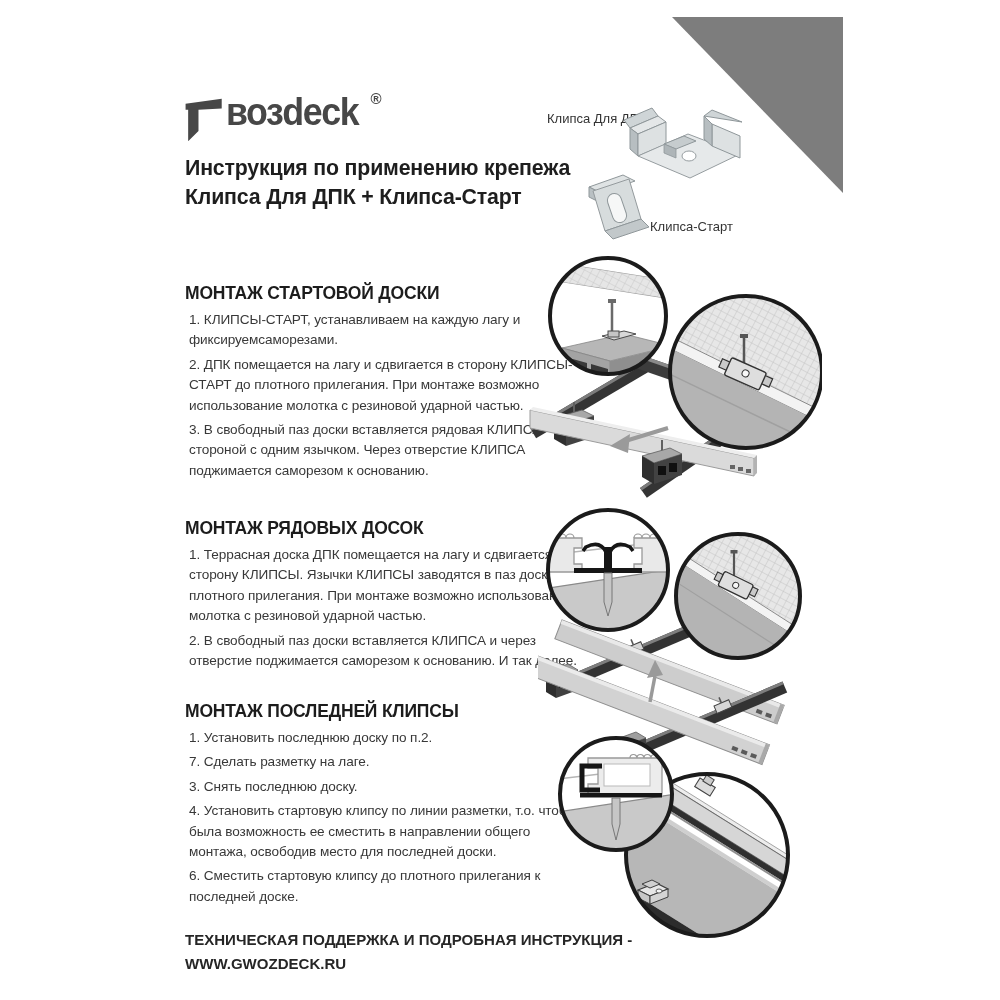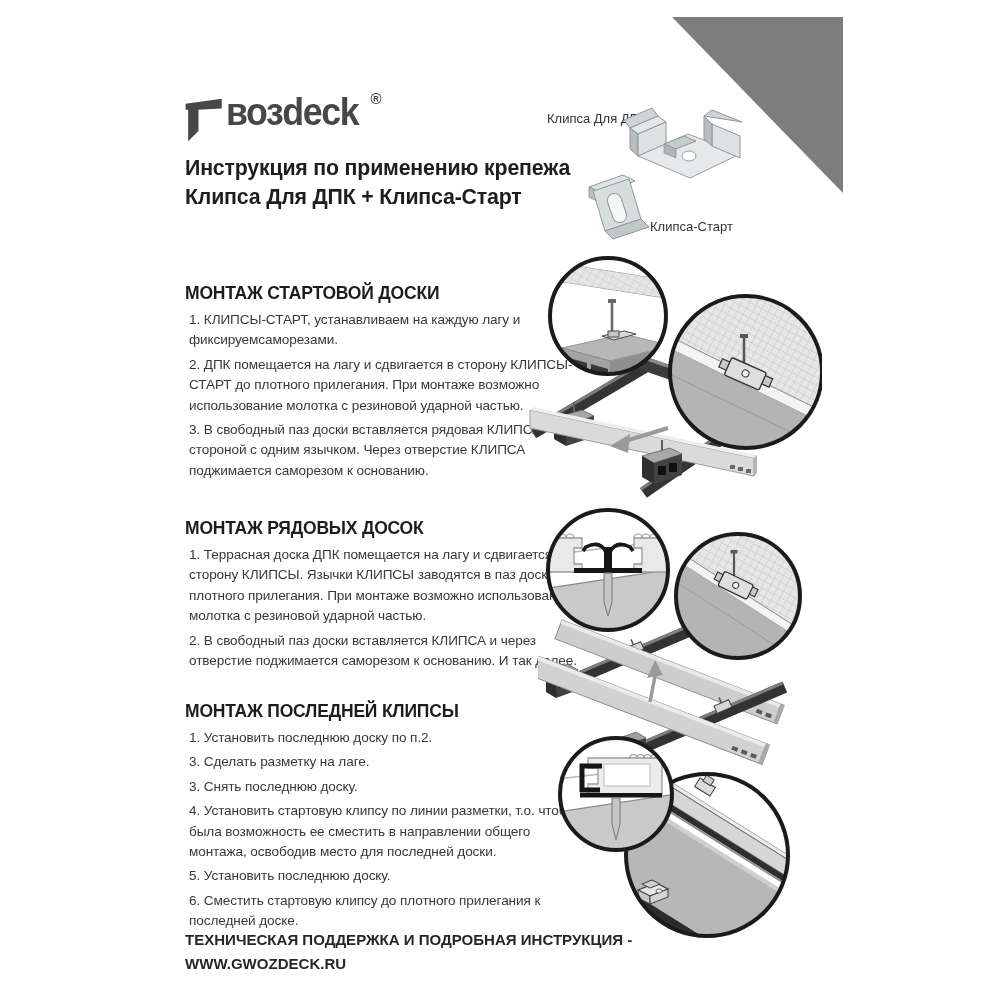--- a/index.html
+++ b/index.html
@@ -87,24 +87,23 @@
 
   <section class="sec sec2">
     <h2>МОНТАЖ РЯДОВЫХ ДОСОК</h2>
     <p>1. Террасная доска ДПК помещается на лагу и сдвигается в сторону КЛИПСЫ. Язычки КЛИПСЫ заводятся в паз доски до плотного прилегания. При монтаже возможно использование молотка с резиновой ударной частью.</p>
     <p>2. В свободный паз доски вставляется КЛИПСА и через отверстие поджимается саморезом к основанию. И так далее.</p>
   </section>
 
   <section class="sec sec3">
     <h2>МОНТАЖ ПОСЛЕДНЕЙ КЛИПСЫ</h2>
     <p>1. Установить последнюю доску по п.2.</p>
-    <p>3. Сделать разметку на лаге.</p>
+    <p>7. Сделать разметку на лаге.</p>
     <p>3. Снять последнюю доску.</p>
     <p>4. Установить стартовую клипсу по линии разметки, т.о. чтобы была возможность ее сместить в направлении общего монтажа, освободив место для последней доски.</p>
-    <p>5. Установить последнюю доску.</p>
     <p>6. Сместить стартовую клипсу до плотного прилегания к последней доске.</p>
   </section>
 
   <svg class="illu" style="left:522px;top:252px" width="300" height="252" viewBox="0 0 300 252">
     <defs>
       <clipPath id="cpA">
           <circle cx="86" cy="64" r="58"></circle>
         </clipPath>
       <clipPath id="cpB">
           <circle cx="224" cy="120" r="76"></circle>

